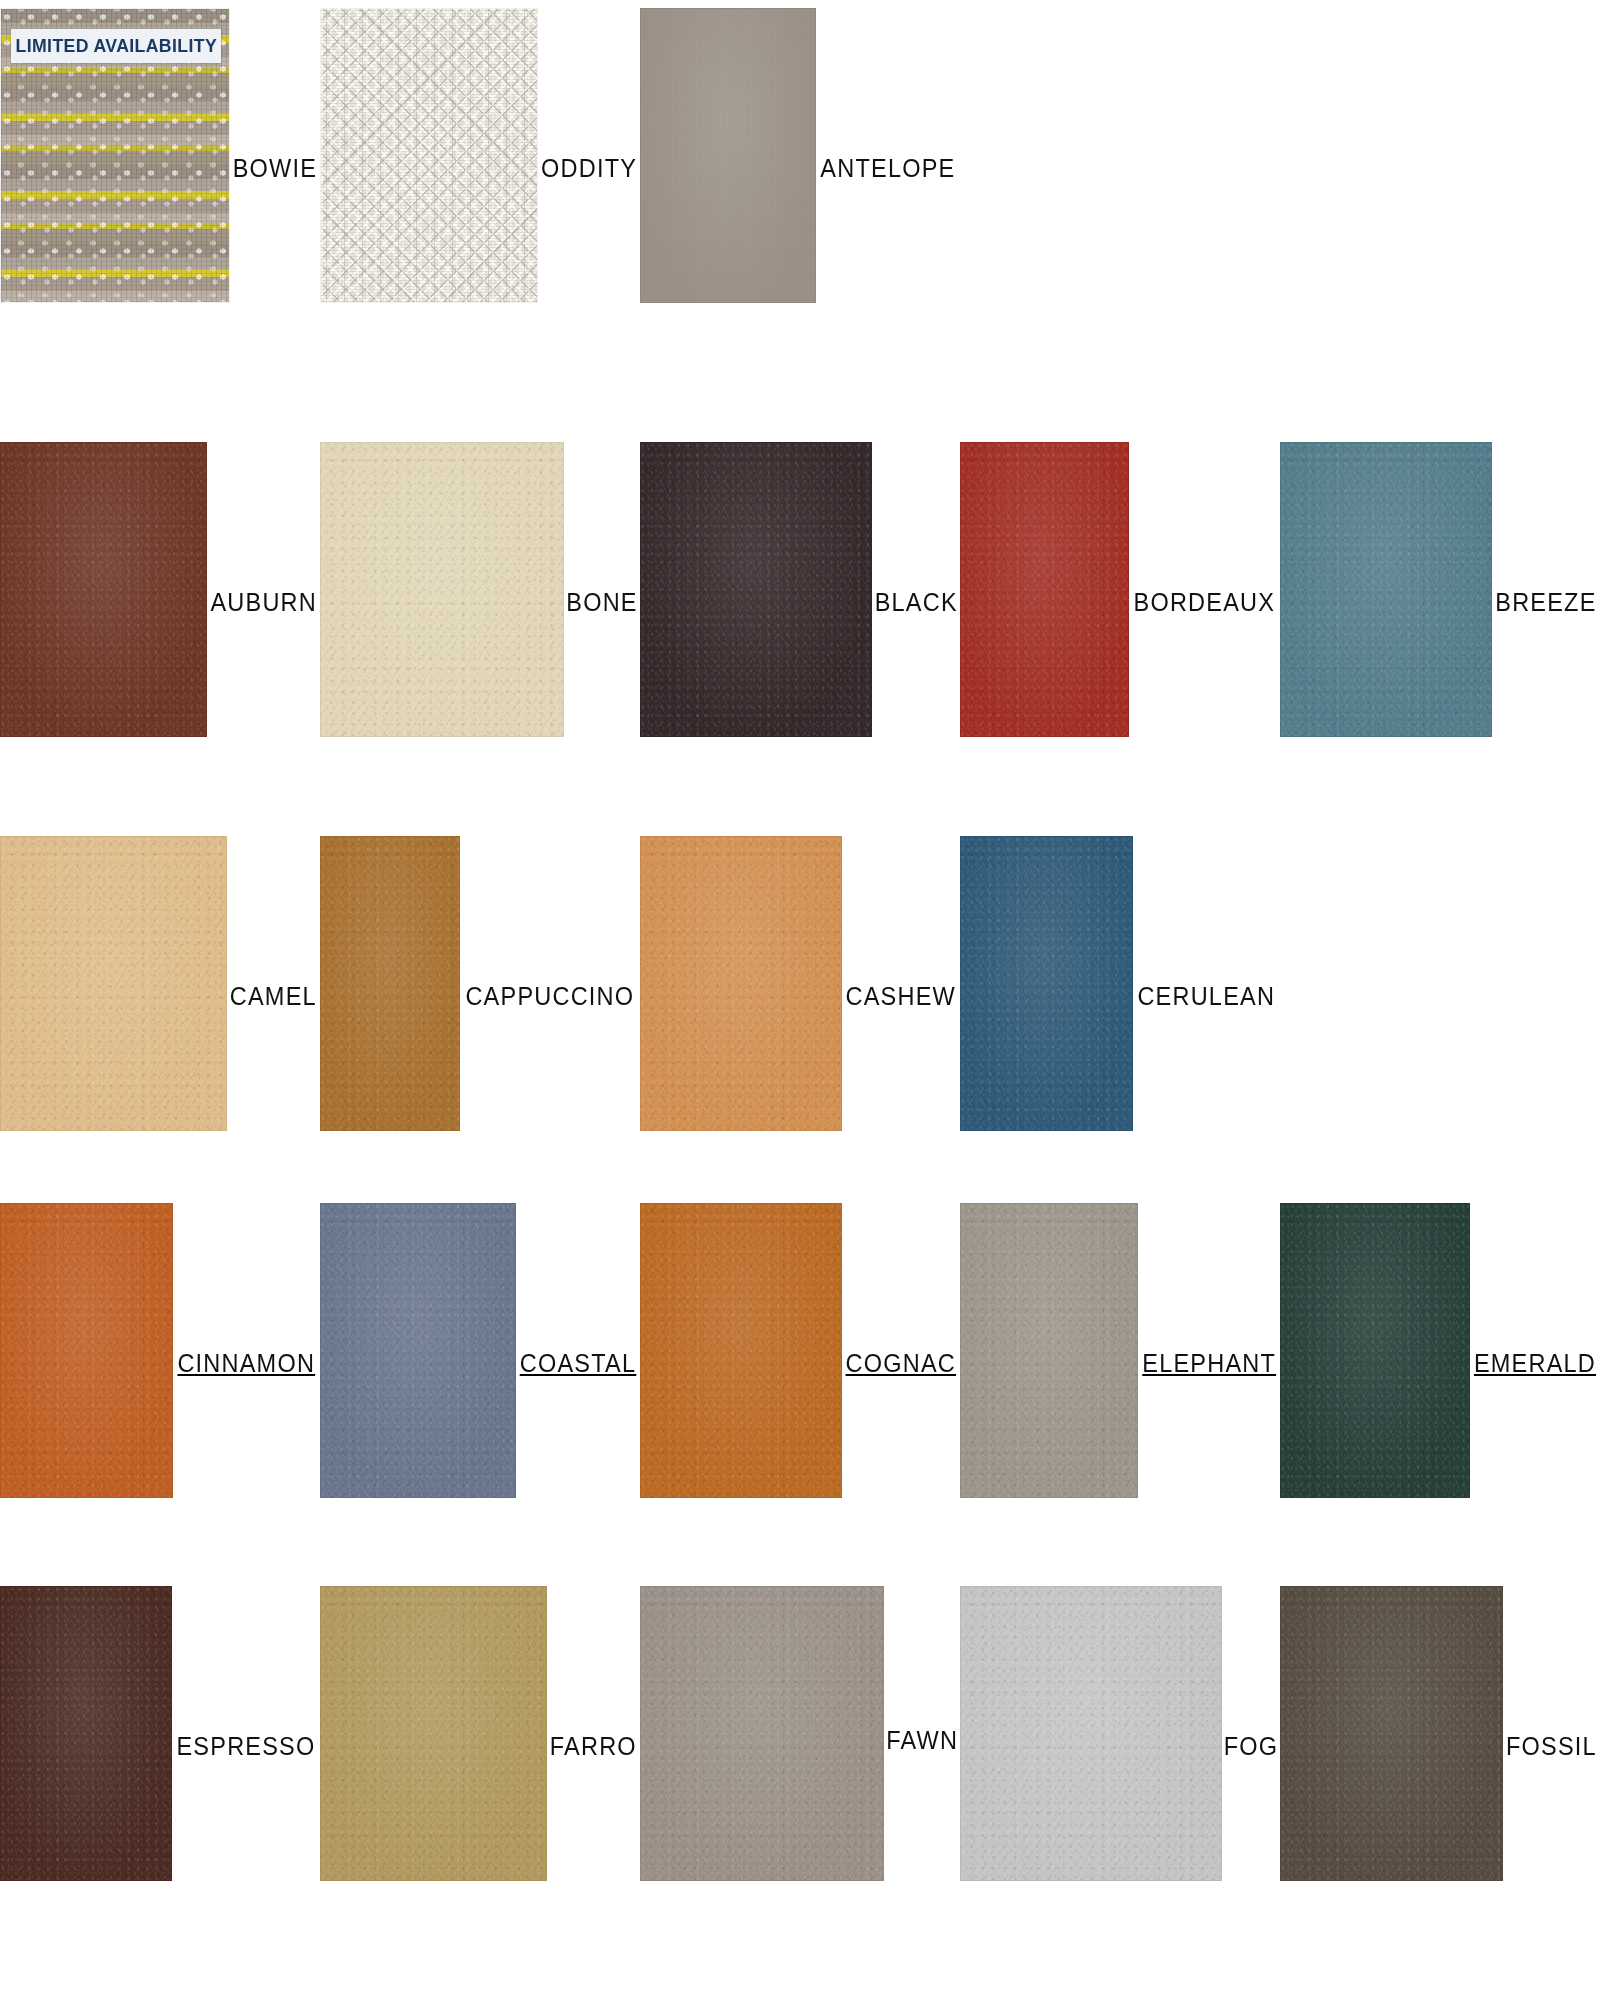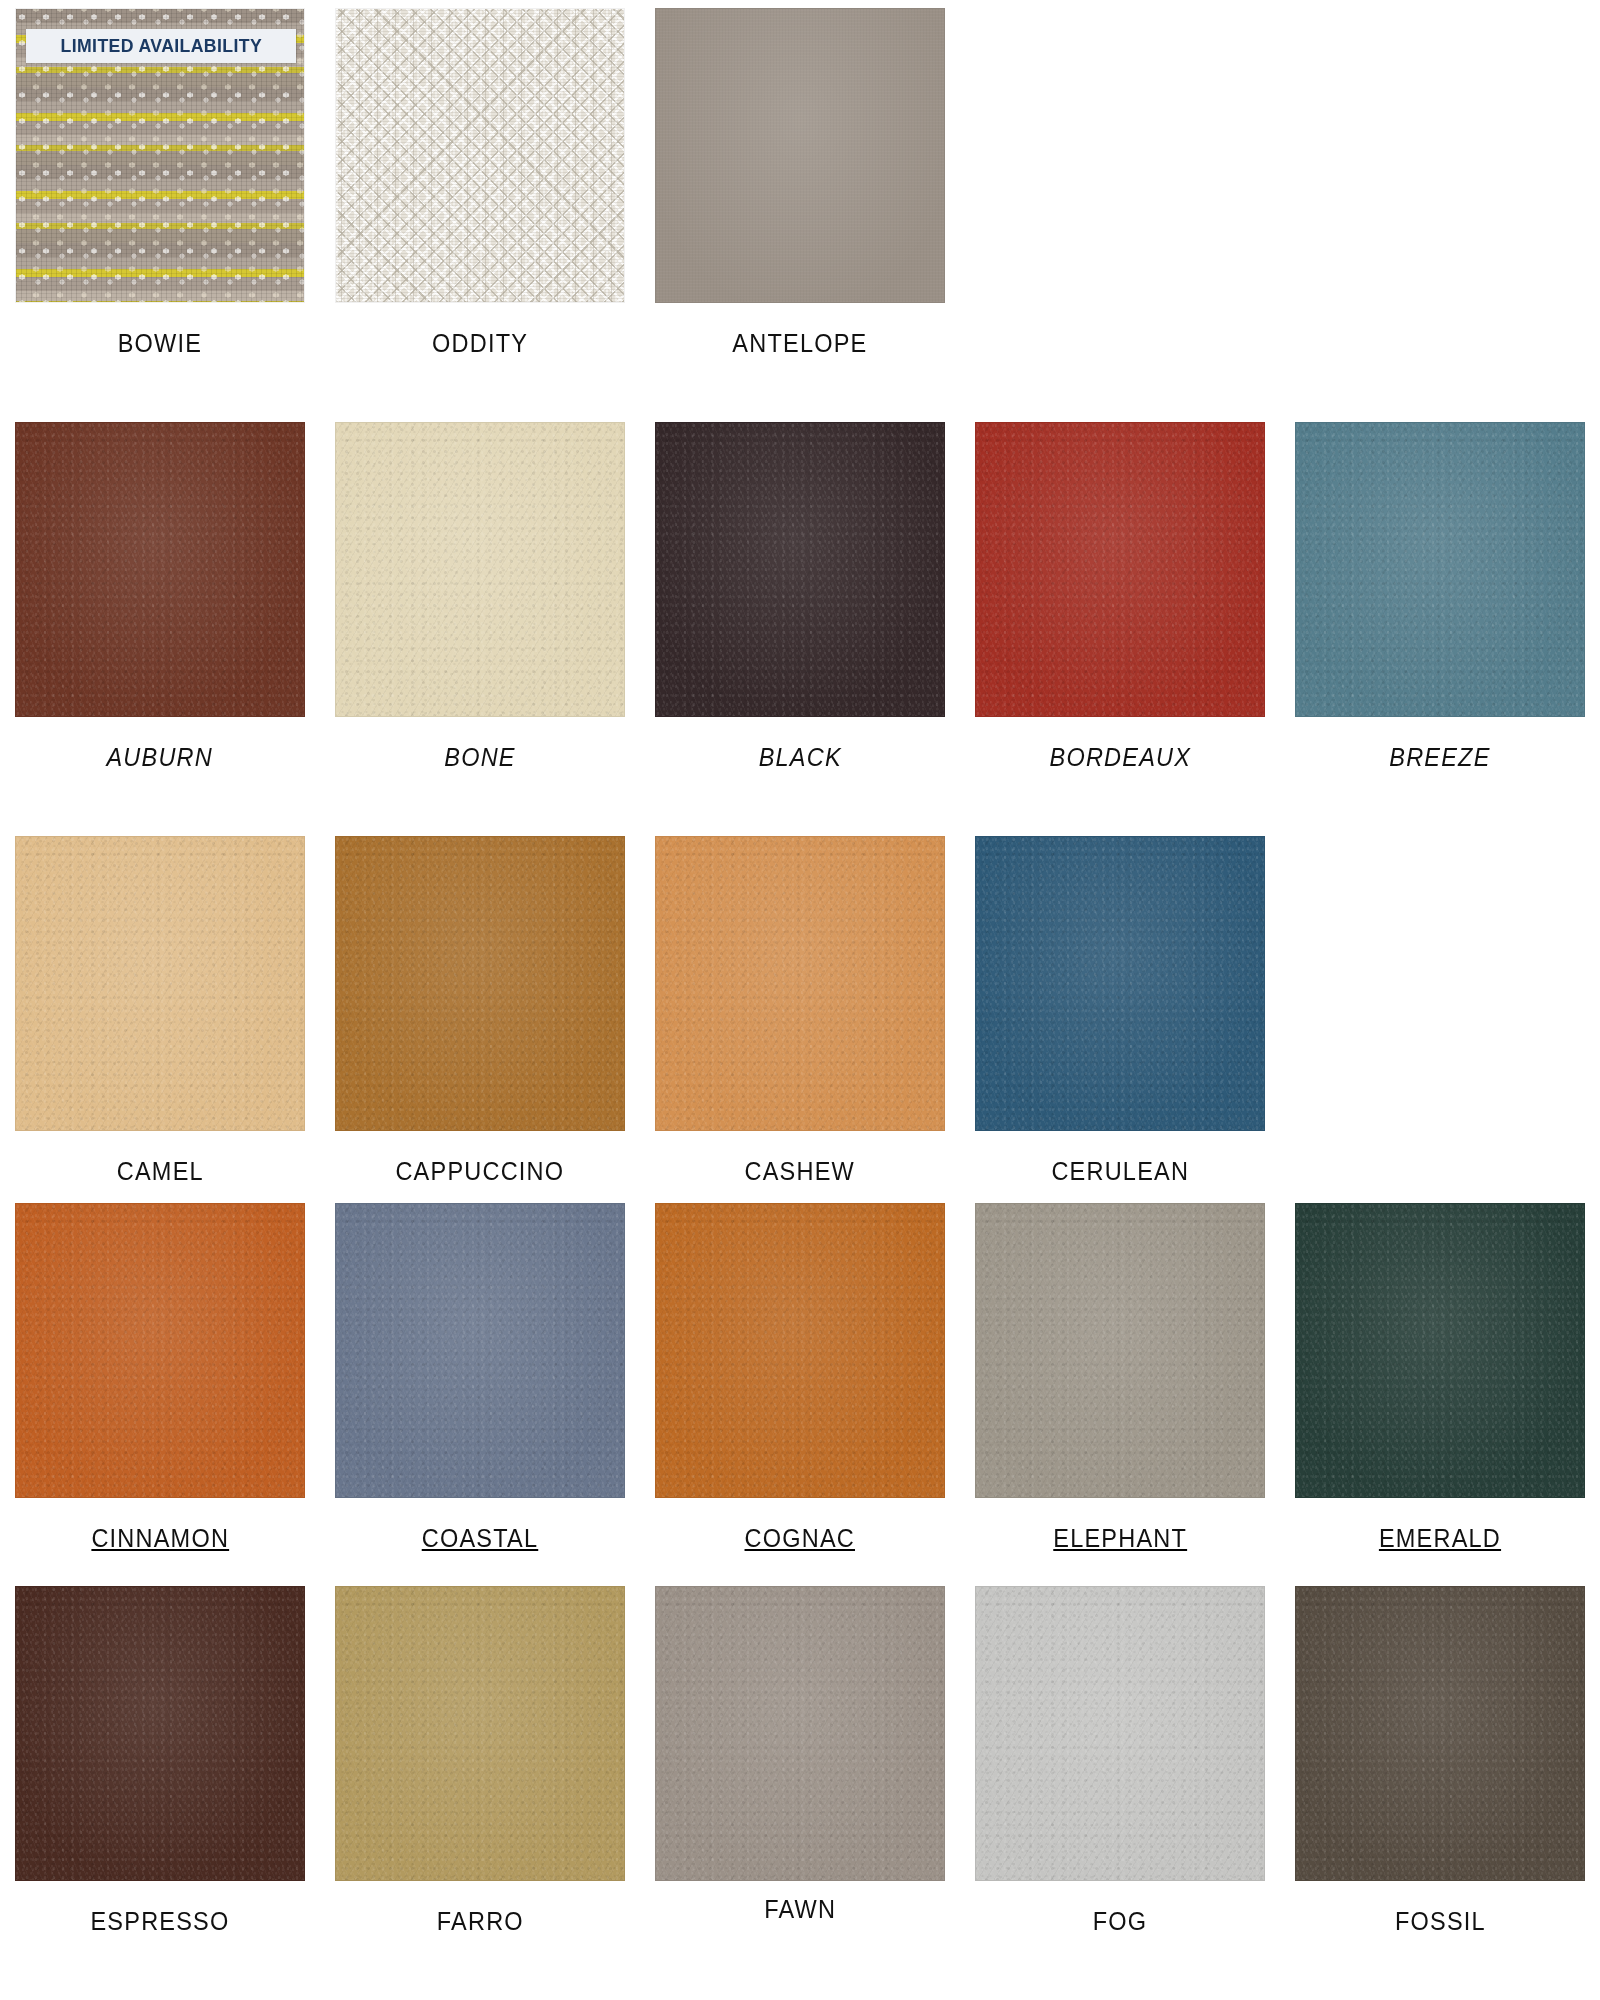--- a/index.html
+++ b/index.html
@@ -22,21 +22,21 @@
   .swatch-row {
     position: absolute;
     left: 0;
     width: 1600px;
     display: flex;
   }
 
   .swatch-cell {
     width: 320px;
     display: flex;
-    flex-direction: column;
+    flex-direction: row;
     align-items: center;
   }
 
   .swatch-tile {
     position: relative;
     width: 290px;
     height: 295px;
     overflow: hidden;
     border: 1px solid rgba(0,0,0,0.06);
   }
@@ -216,21 +216,21 @@
           <div class="oddity-texture"></div>
         </div>
         <div class="swatch-label">ODDITY</div>
       </div>
       <div class="swatch-cell">
         <div class="swatch-tile velvet" style="background: rgb(154, 144, 134);"></div>
         <div class="swatch-label">ANTELOPE</div>
       </div>
       <div class="swatch-cell empty"></div>
     </div>
-    <div class="swatch-row" style="top: 422px; font-style: italic;">
+    <div class="swatch-row" style="top: 442px;">
       <div class="swatch-cell">
         <div class="swatch-tile leather" style="background: rgb(110, 54, 38);"></div>
         <div class="swatch-label">AUBURN</div>
       </div>
       <div class="swatch-cell">
         <div class="swatch-tile leather" style="background: rgb(226, 215, 183);"></div>
         <div class="swatch-label">BONE</div>
       </div>
       <div class="swatch-cell">
         <div class="swatch-tile leather" style="background: rgb(53, 40, 42);"></div>

